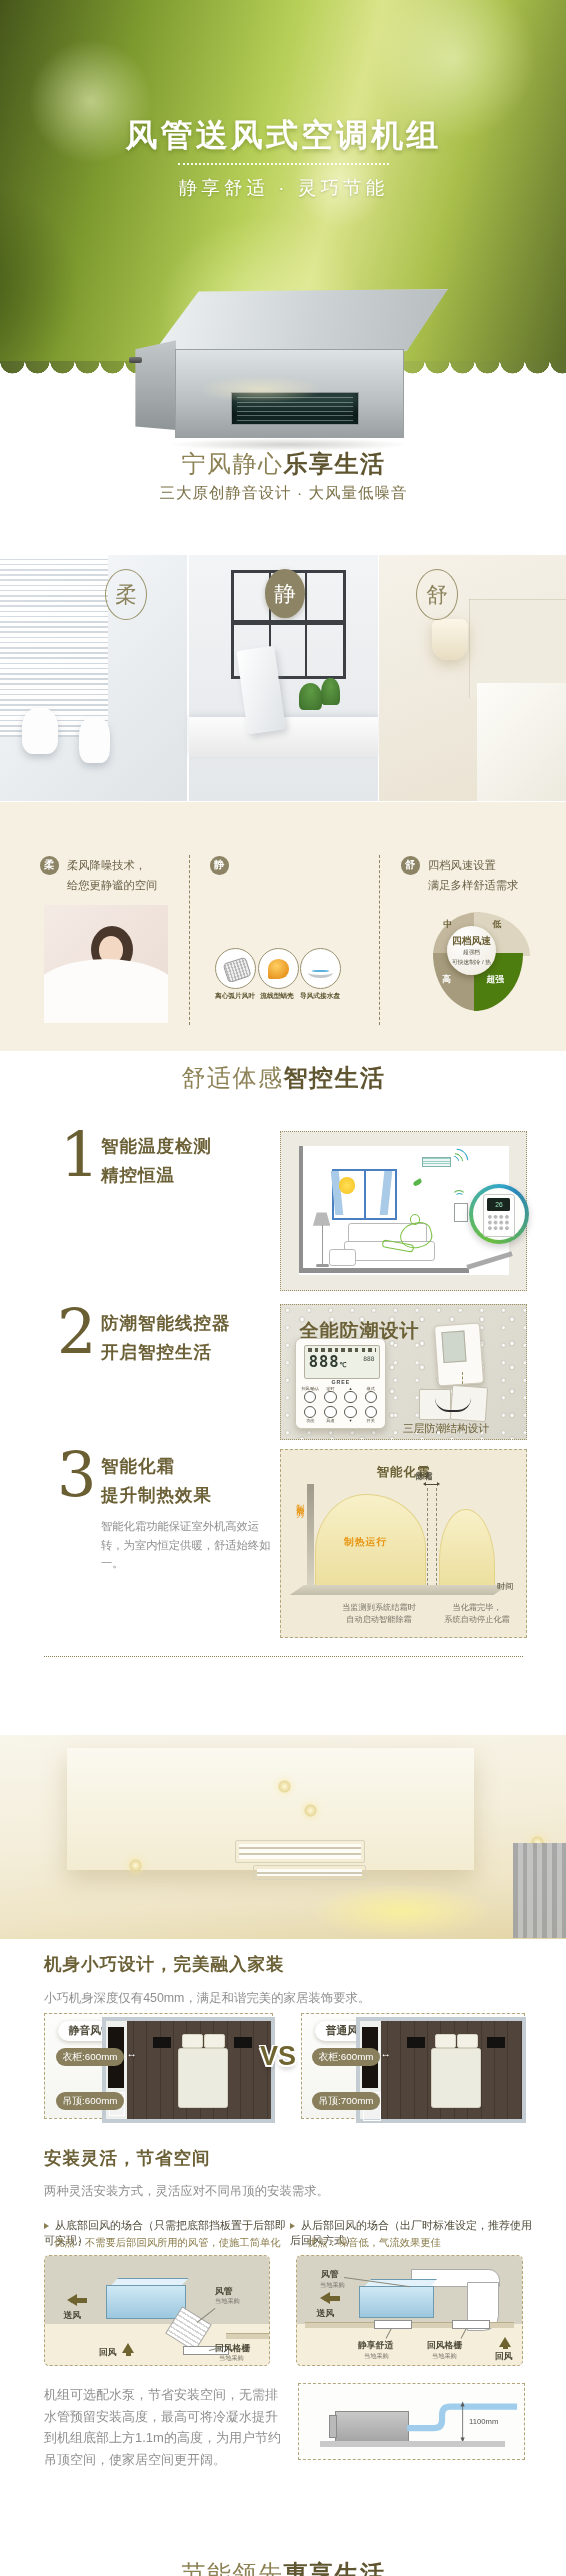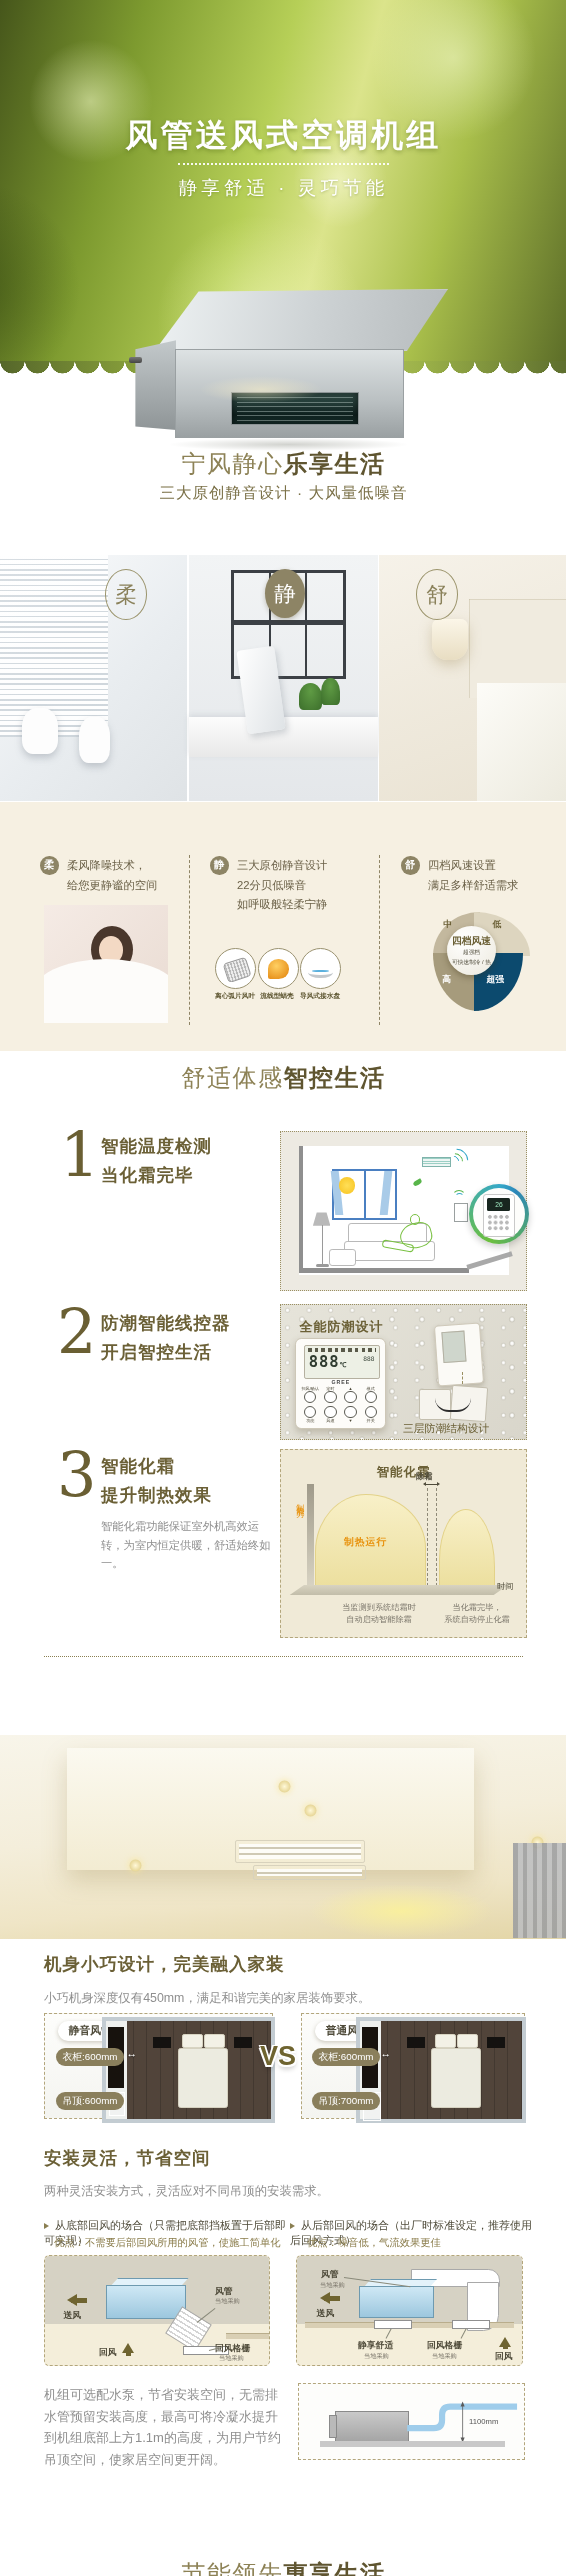--- a/index.html
+++ b/index.html
@@ -100,21 +100,21 @@
   .volute{position:absolute;left:9.3px;top:10.3px;width:20.6px;height:19.6px;border-radius:50% 50% 50% 10%;
     background:radial-gradient(circle at 40% 35%,#ffd063,#e8941f 75%);}
   .pan{position:absolute;left:7.2px;top:17.5px;width:25px;height:8.2px;border-bottom:3.1px solid #c3c8cc;border-radius:50%;}
   .pan-water{position:absolute;left:11.3px;top:20.6px;width:16.5px;height:2.6px;border-radius:50%;background:#5ab0de;}
   
   .wheel{left:433px;top:912px;width:77px;height:77px;}
   .q{position:absolute;width:37px;height:37px;font-size:8.8px;font-weight:bold;}
   .qtl{left:0;top:0;border-radius:100% 0 0 0;background:#c3b89e;color:#6b6036;}
   .qtr{left:41px;top:0;border-radius:0 100% 0 0;background:#ddd5bf;color:#6b6036;}
   .qbl{left:0;top:41px;border-radius:0 0 0 100%;background:#a69b7c;color:#fff;}
-  .qbr{left:41px;top:41px;border-radius:0 0 100% 0;background:#0c4a6e;color:#fff;}
+  .qbr{left:41px;top:41px;border-radius:0 0 100% 0;background:#4d7c0f;color:#fff;}
   .wheel-c{position:absolute;left:14px;top:14px;width:49px;height:49px;border-radius:50%;
     background:radial-gradient(circle at 35% 28%,#ffffff,#efece2 85%);box-shadow:0 2.6px 6.2px rgba(60,50,20,.35);
     display:flex;flex-direction:column;align-items:center;justify-content:center;}
   .wheel-c .w1{font-size:9.8px;font-weight:bold;color:#6b6036;}
   .wheel-c .w2{font-size:5.7px;color:#4f4b3a;margin-top:1.5px;}
 
   
   .num{font-family:"DejaVu Serif","Liberation Serif",serif;font-size:62px;line-height:.85;color:#6a5f33;}
   .ih{font-size:17.5px;font-weight:bold;color:#6b6036;letter-spacing:1px;}
   .ibody{font-size:11.3px;line-height:18.5px;color:#8f8f8f;}
@@ -296,25 +296,20 @@
   </div>
   <div class="abs ph-sleep">
     <div class="hair"></div>
     <div class="face"></div>
     <div class="duvet"></div>
   </div>
 
   <div class="abs mini-badge" style="left:210px;top:856px;">
       <span>静</span>
     </div>
-  <div class="abs coltext" style="left:237px;top:856px;width:129px;">
-    <div>三大原创静音设计</div>
-    <div>22分贝低噪音</div>
-    <div>如呼吸般轻柔宁静</div>
-  </div>
   <div class="abs ic" style="left:215px;top:948px;">
       <div class="fanwheel"></div>
     </div>
   <div class="abs ic" style="left:258px;top:948px;">
       <div class="volute"></div>
     </div>
   <div class="abs ic" style="left:300px;top:948px;">
       <div class="pan"></div>
       <div class="pan-water"></div>
     </div>
@@ -340,21 +335,21 @@
       <span class="w2">可快速制冷 / 热</span>
     </div>
   </div>
 
   <div class="abs sec-title ctr" style="top:1062px;">
     <span class="t-light">舒适体感</span><span class="t-bold">智控生活</span>
   </div>
 
   <div class="abs num" style="left:60px;top:1129px;">1</div>
   <div class="abs ih" style="left:101px;top:1134px;">智能温度检测</div>
-  <div class="abs ih" style="left:101px;top:1163px;">当化霜完毕</div>
+  <div class="abs ih" style="left:101px;top:1163px;">精控恒温</div>
 
   <div class="abs panel" style="left:280px;top:1131px;width:245px;height:158px;">
     <div class="room">
       <div class="rm-wall-l"></div>
       <div class="rm-floor"></div>
       <div class="rm-floor2"></div>
       <div class="rm-win">
           <div class="bar"></div>
         </div>
       <div class="rm-cur" style="left:34px;top:25px;transform:skewX(6deg);"></div>
@@ -388,21 +383,21 @@
         </div>
       </div>
     </div>
   </div>
 
   <div class="abs num" style="left:57px;top:1306px;">2</div>
   <div class="abs ih" style="left:101px;top:1311px;">防潮智能线控器</div>
   <div class="abs ih" style="left:101px;top:1340px;">开启智控生活</div>
 
   <div class="abs panel droplets" style="left:280px;top:1304px;width:245px;height:134px;">
-    <div class="abs" style="left:18.5px;top:13.4px;font-size:13px;font-weight:bold;color:#6b6036;letter-spacing:1px;">全能防潮设计</div>
+    <div class="abs" style="left:18.5px;top:13.4px;font-size:19px;font-weight:bold;color:#6b6036;letter-spacing:1px;">全能防潮设计</div>
     <div class="wctrl">
       <div class="wlcd">
         <div class="wicons"></div>
         <div class="wbig"><span>888</span><span style="font-size:6.7px;">℃</span></div>
         <div class="wsmall">888</div>
       </div>
       <div class="wbrand">GREE</div>
       <div style="position:absolute;left:4.1px;top:47px;width:80px;display:flex;justify-content:space-between;">
         <div style="width:19.6px;">
             <div class="wlab">扫风/确认</div>

